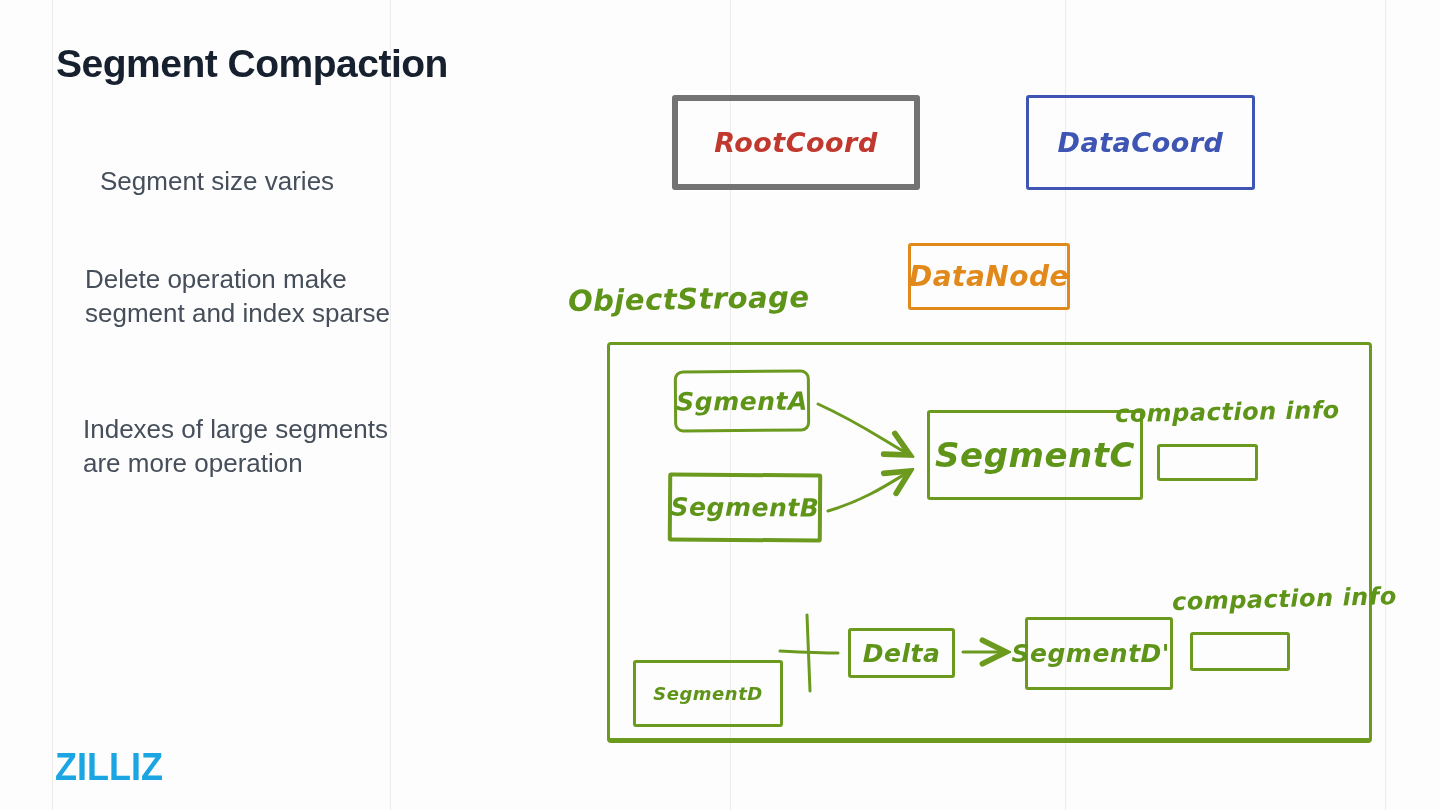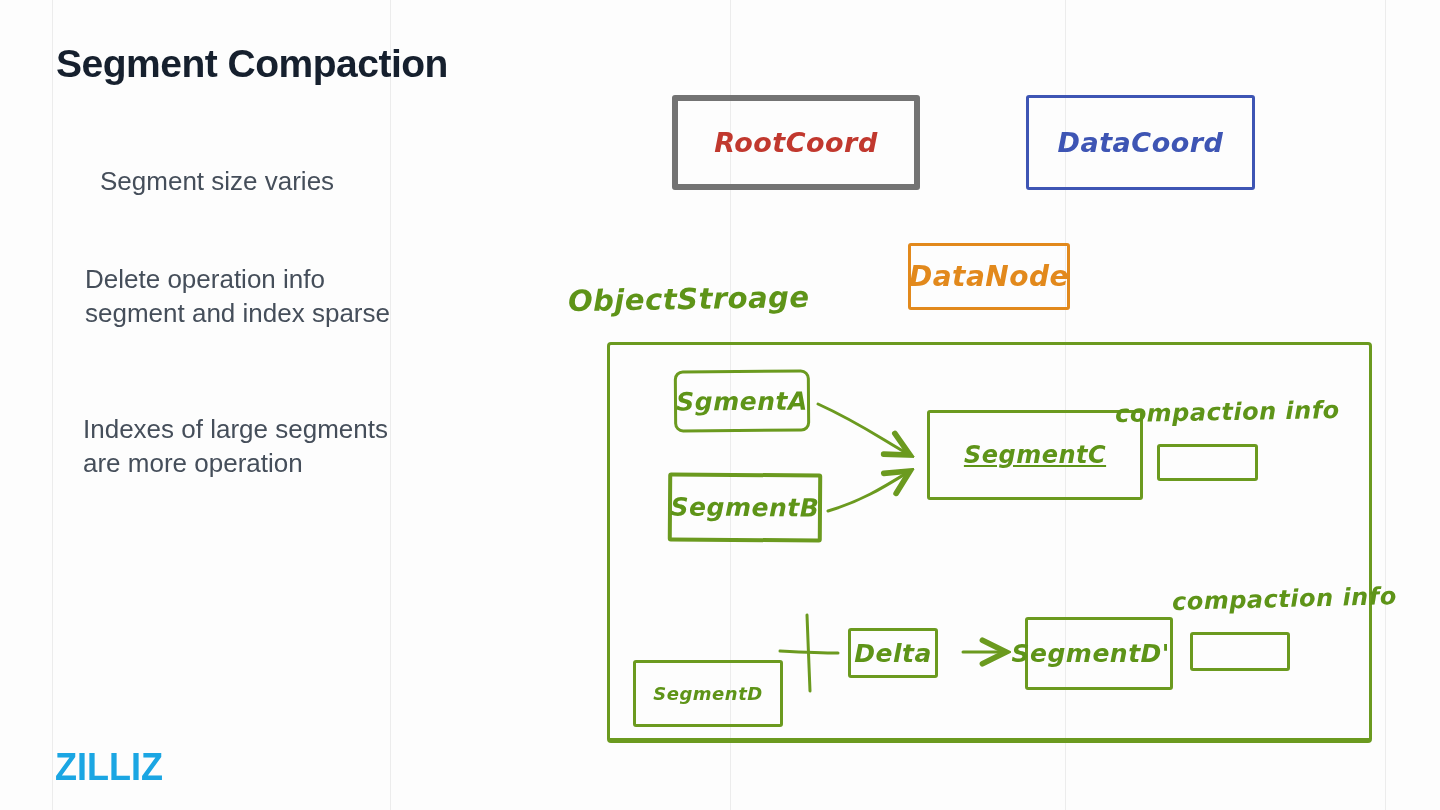--- a/index.html
+++ b/index.html
@@ -52,23 +52,23 @@
   }
 
   .storage-container {
     position:absolute; left:607px; top:342px; width:765px; height:401px;
     border:3px solid #6b9a1f; border-bottom-width:5px; border-radius:4px;
   }
 
   .gbox { border:3px solid #6b9a1f; color:#5e9418; }
   .segment-a   { left:674px;  top:370px; width:136px; height:62px; font-size:25px; transform:rotate(-0.4deg);border-radius:9px; }
   .segment-b   { left:668px;  top:473px; width:154px; height:69px; font-size:25px; border-width:4px; transform:rotate(0.4deg); }
-  .segment-c   { left:927px;  top:410px; width:216px; height:90px; font-size:24px;text-decoration:underline; }
+  .segment-c   { left:927px;  top:410px; width:216px; height:90px; font-size:34px; }
   .segment-d   { left:633px;  top:612px; width:150px; height:67px; font-size:18px;margin-top:48px; }
-  .delta       { left:848px;  top:628px; width:90px; height:50px; font-size:25px; }
+  .delta       { left:848px;  top:628px; width:107px; height:50px; font-size:25px; }
   .segment-d2  { left:1025px; top:617px; width:148px; height:73px; font-size:25px;justify-content:flex-end; }
 
   .compaction-label {
     position:absolute; color:#5e9418; font-size:24px; white-space:nowrap;
   }
   .compaction-label-1 { left:1115px; top:398px; transform:rotate(-1deg); }
   .compaction-label-2 { left:1172px; top:585px; transform:rotate(-1.5deg); }
 
   .compaction-box-1 { left:1157px; top:444px; width:101px; height:37px; }
   .compaction-box-2 { left:1190px; top:632px; width:100px; height:39px; }
@@ -88,21 +88,21 @@
 <div id="slide">
 
   <div class="guide" style="left:52px"></div>
   <div class="guide" style="left:390px"></div>
   <div class="guide" style="left:730px"></div>
   <div class="guide" style="left:1065px"></div>
   <div class="guide" style="left:1385px"></div>
 
   <h1 class="page-title">Segment Compaction</h1>
   <p class="bullet bullet-1">Segment size varies</p>
-  <p class="bullet bullet-2">Delete operation info segment and index sparse</p>
+  <p class="bullet bullet-2">Delete operation make segment and index sparse</p>
   <p class="bullet bullet-3">Indexes of large segments are more operation</p>
 
   <div class="hbox hand rootcoord">
     <span>RootCoord</span>
   </div>
   <div class="hbox hand datacoord">
     <span>DataCoord</span>
   </div>
   <div class="hbox hand datanode">
     <span>DataNode</span>

